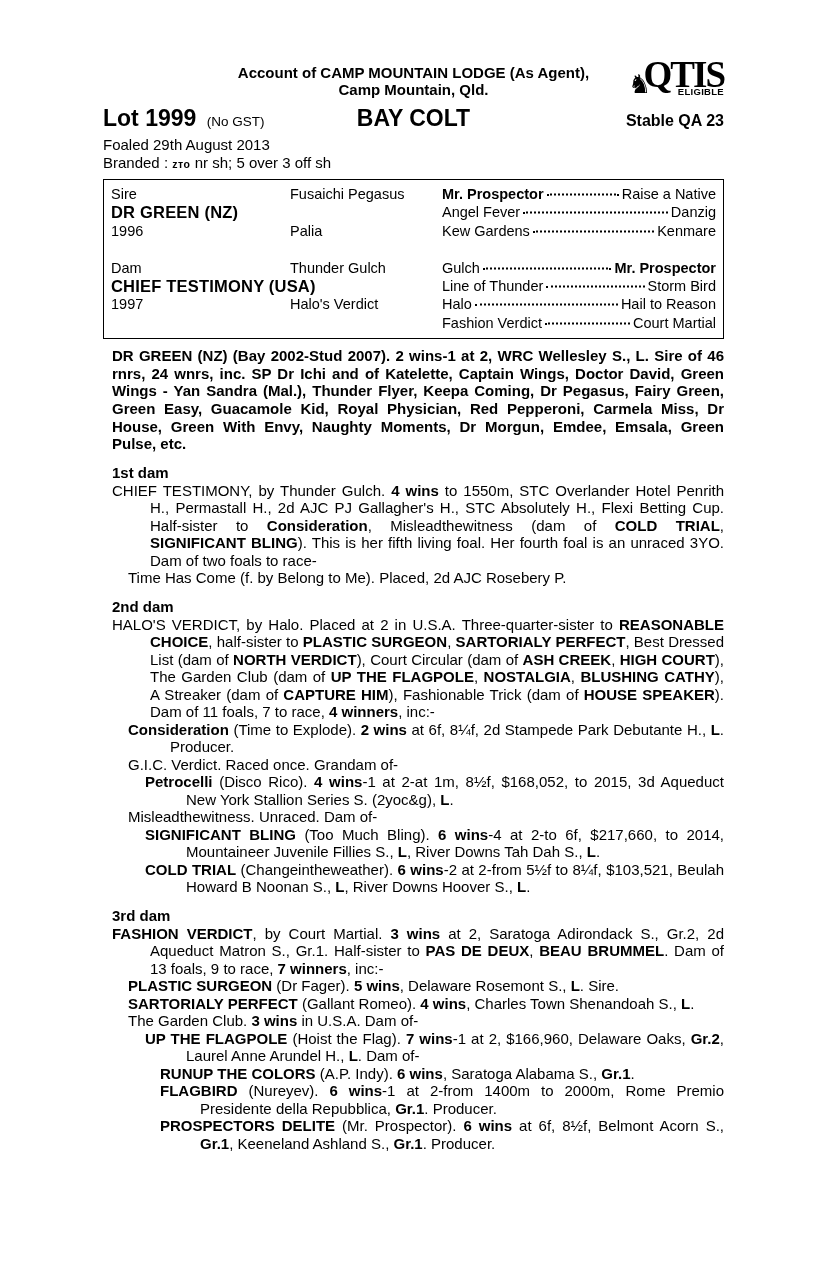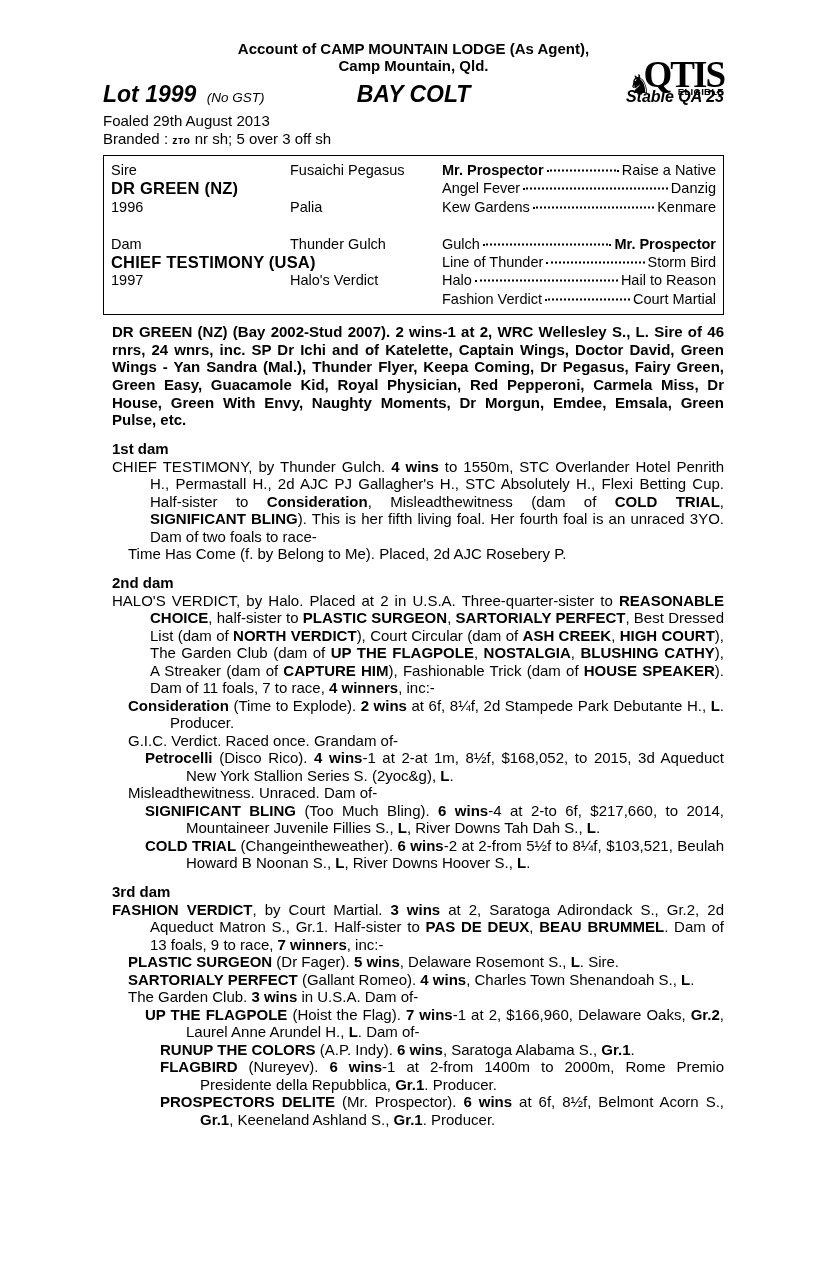--- a/index.html
+++ b/index.html
@@ -11,23 +11,23 @@
   .page{position:absolute;left:103px;top:0;width:621px;}
 
   
   .qtis{position:absolute;top:58px;right:0;width:98px;text-align:right;}
   .qtis-word{font-family:"Liberation Serif","DejaVu Serif",serif;font-weight:bold;
     font-size:37px;line-height:33px;letter-spacing:-2px;}
   .qtis-horse{position:absolute;left:2px;top:13px;font-size:26px;line-height:1;}
   .qtis-eligible{font-size:9.5px;font-weight:bold;letter-spacing:.3px;margin-top:-5px;}
 
   
-  .account-wrap{padding-top:40px;}
+  .account-wrap{padding-top:64px;}
   .account{text-align:center;font-weight:bold;font-size:15px;line-height:17px;}
-  .lot-row{display:grid;grid-template-columns:1fr auto 1fr;align-items:baseline;margin-top:7px;font-style:italic;}
+  .lot-row{display:grid;grid-template-columns:1fr auto 1fr;align-items:baseline;margin-top:7px;}
   .lot-left{white-space:nowrap;}
   .lot-number{font-weight:bold;font-size:23px;}
   .lot-gst{font-size:13.5px;margin-left:6px;}
   .horse-type{font-weight:bold;font-size:23px;text-align:center;}
   .stable{font-weight:bold;font-size:16px;text-align:right;}
   .foaled-row{display:flex;justify-content:space-between;align-items:baseline;
     font-size:15px;margin-top:4px;line-height:18px;flex-direction:column;}
   .brand-mark{font-size:10.5px;font-weight:bold;letter-spacing:.5px;}
 
   

